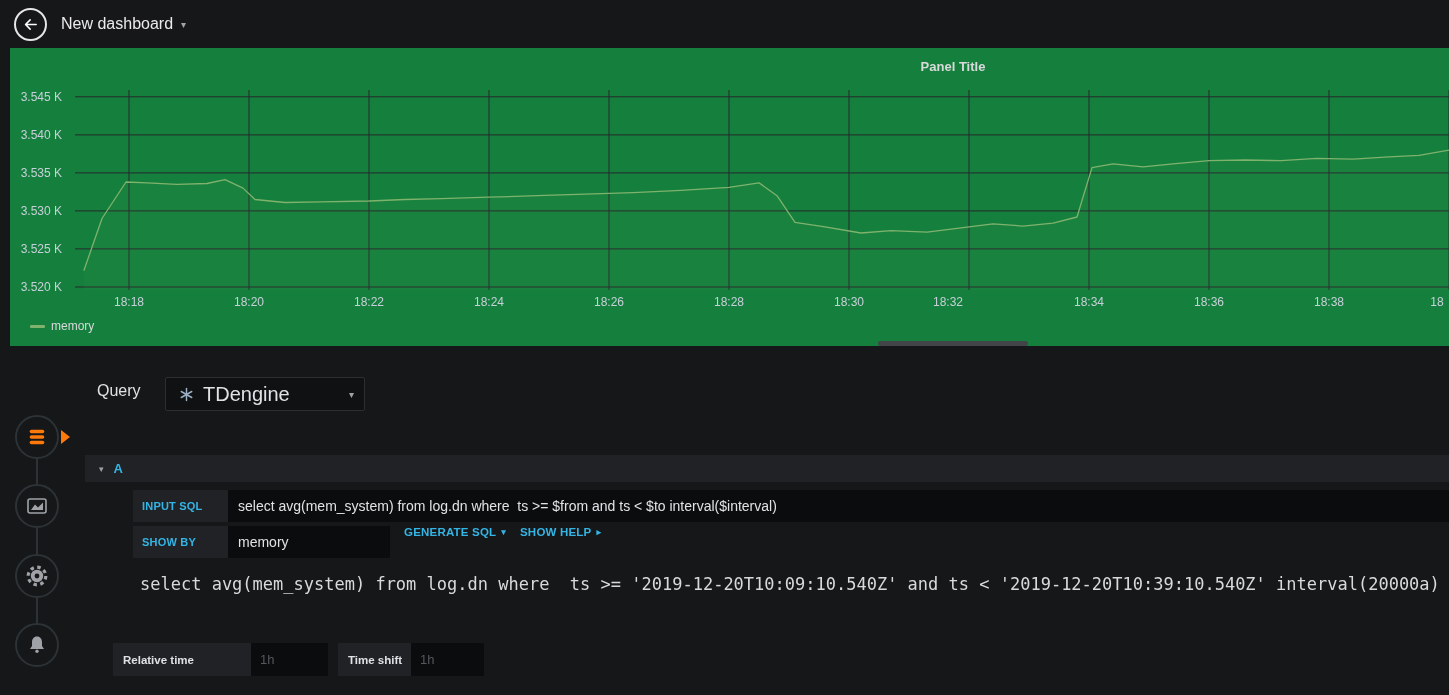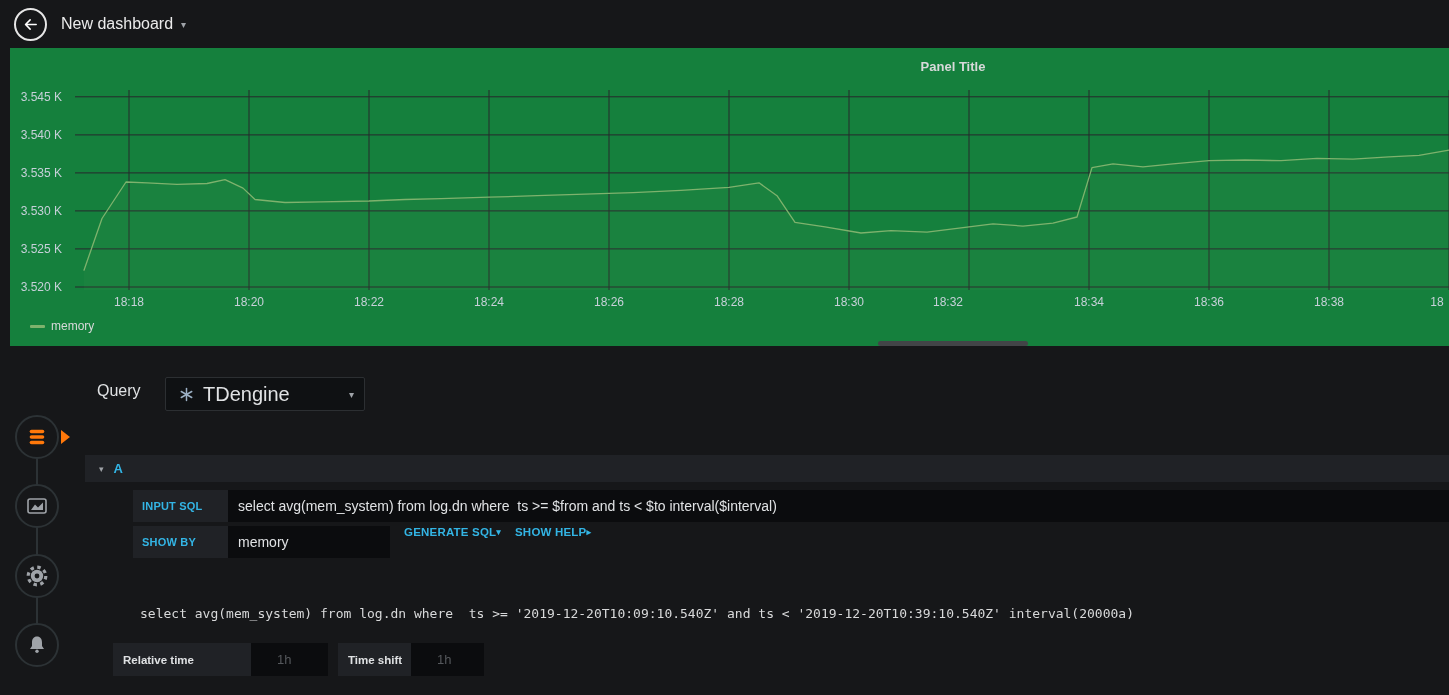--- a/index.html
+++ b/index.html
@@ -72,32 +72,32 @@
                  font-size:11px; font-weight:700; letter-spacing:.2px;
                  display:flex; align-items:center; padding-left:9px; flex:0 0 auto; }
   .sql-input { width:1221px; height:32px; background:#0b0c0e; border:none; outline:none;
                color:#e0e2e4; font-size:14px; padding:0 10px;
                font-family:"Liberation Sans", sans-serif; }
   .alias-input { width:162px; height:32px; background:#0b0c0e; border:none; outline:none;
                  color:#e0e2e4; font-size:14px; padding:0 10px;
                  font-family:"Liberation Sans", sans-serif; }
   .link-btn { margin-left:14px; background:none; border:none; color:#33b5e5;
               font-size:11.5px; font-weight:700; letter-spacing:.2px; cursor:pointer;
-              display:flex; align-items:center; font-family:inherit; }
+              display:flex; align-items:center; gap:5px; font-family:inherit; }
   .link-btn .lc { font-size:9px; }
 
   .gen-sql { position:absolute; left:55px; top:209px; white-space:pre;
-             font-family:"DejaVu Sans Mono", monospace; font-size:13px; color:#d8d9da;margin-top:32px; }
+             font-family:"DejaVu Sans Mono", monospace; font-size:17px; color:#d8d9da; }
 
   .options { position:absolute; left:28px; top:278px; display:flex; align-items:center; }
   .opt-label { height:33px; background:#202226; color:#dfe1e3; font-size:11.5px; font-weight:700;
                display:flex; align-items:center; padding-left:10px; flex:0 0 auto; }
   .opt-label.w1 { width:138px; } .opt-label.w2 { width:73px; }
   .opt-input { height:33px; background:#0b0c0e; border:none; outline:none; color:#e0e2e4;
-               font-size:13px; padding:0 26px; font-family:"Liberation Sans", sans-serif; }
+               font-size:13px; padding:0 9px; font-family:"Liberation Sans", sans-serif; }
   .opt-input.w1 { width:77px; margin-right:10px; } .opt-input.w2 { width:73px; }
   .opt-input::placeholder { color:#55585c; }
 </style>
 </head>
 <body>
 
 <div class="navbar">
   <button class="back-btn">
     <span style="display:flex;">
       <svg width="17" height="17" viewBox="0 0 24 24">

